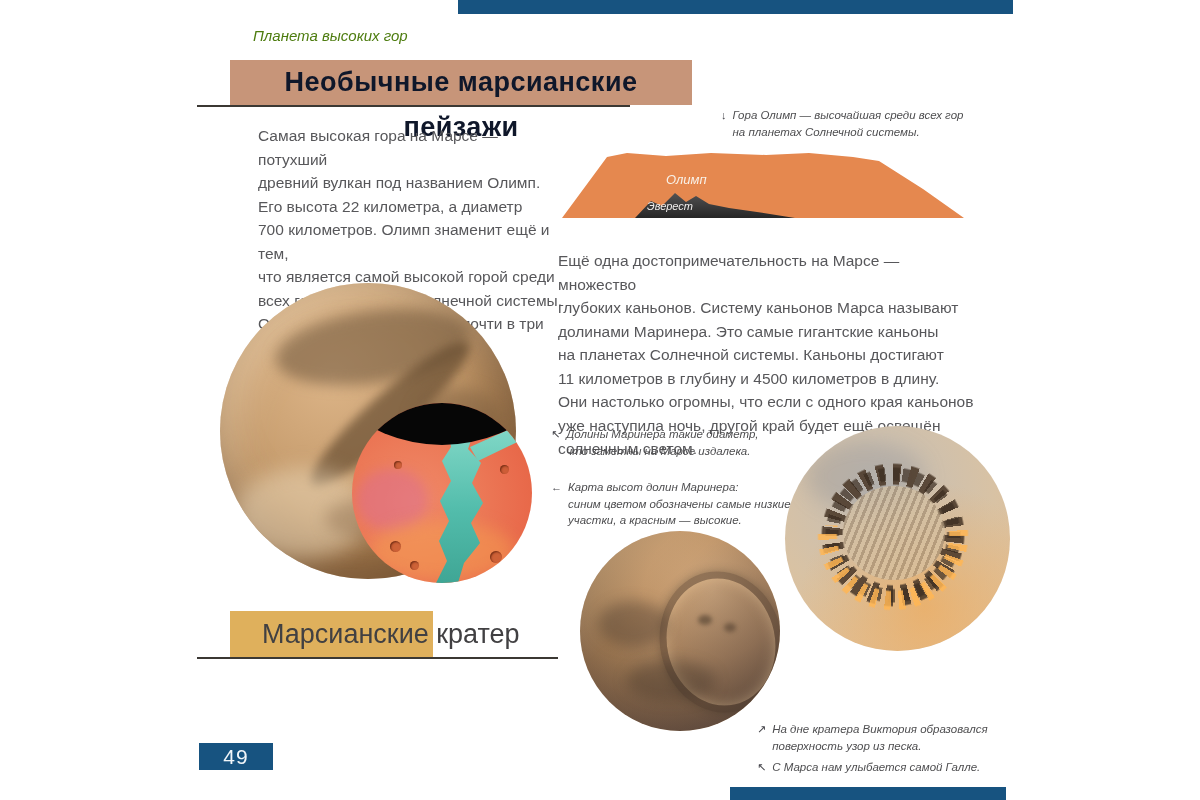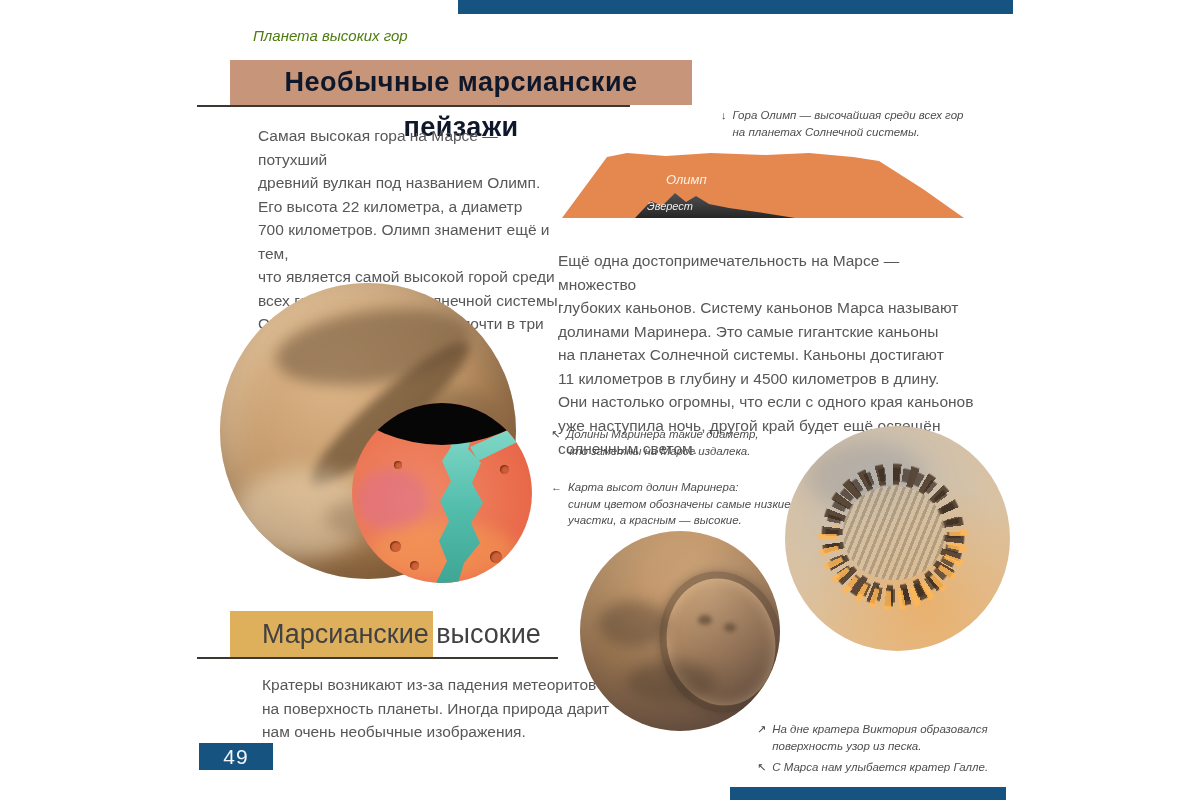--- a/index.html
+++ b/index.html
@@ -211,33 +211,30 @@
   <div id="galle" class="abs">
     <div id="galle-shade"></div>
     <div id="galle-ring"></div>
     <div class="blob ga-b1"></div>
     <div class="blob ga-b2"></div>
     <div class="blob ga-eye1"></div>
     <div class="blob ga-eye2"></div>
   </div>
 
   <div id="h2-box" class="abs"></div>
-  <div id="h2-text" class="abs">Марсианские высокие</div>
+  <div id="h2-text" class="abs">Марсианские кратер</div>
   <div id="h2-line" class="abs"></div>
 
-  <div id="para-craters" class="para">Кратеры возникают из-за падения метеоритов
-на поверхность планеты. Иногда природа дарит
-нам очень необычные изображения.</div>
 
   <div id="cap-victoria" class="cap">
     <span class="cap-arrow">↗</span>
     <span class="cap-text">На дне кратера Виктория образовался
 поверхность узор из песка.</span>
   </div>
   <div id="cap-galle" class="cap">
     <span class="cap-arrow">↖</span>
-    <span class="cap-text">С Марса нам улыбается кратер Галле.</span>
+    <span class="cap-text">С Марса нам улыбается самой Галле.</span>
   </div>
 
   <div id="folio" class="abs">49</div>
   <div id="bottom-bar" class="edge-bar"></div>
 
 </div>
 
 </body></html>

